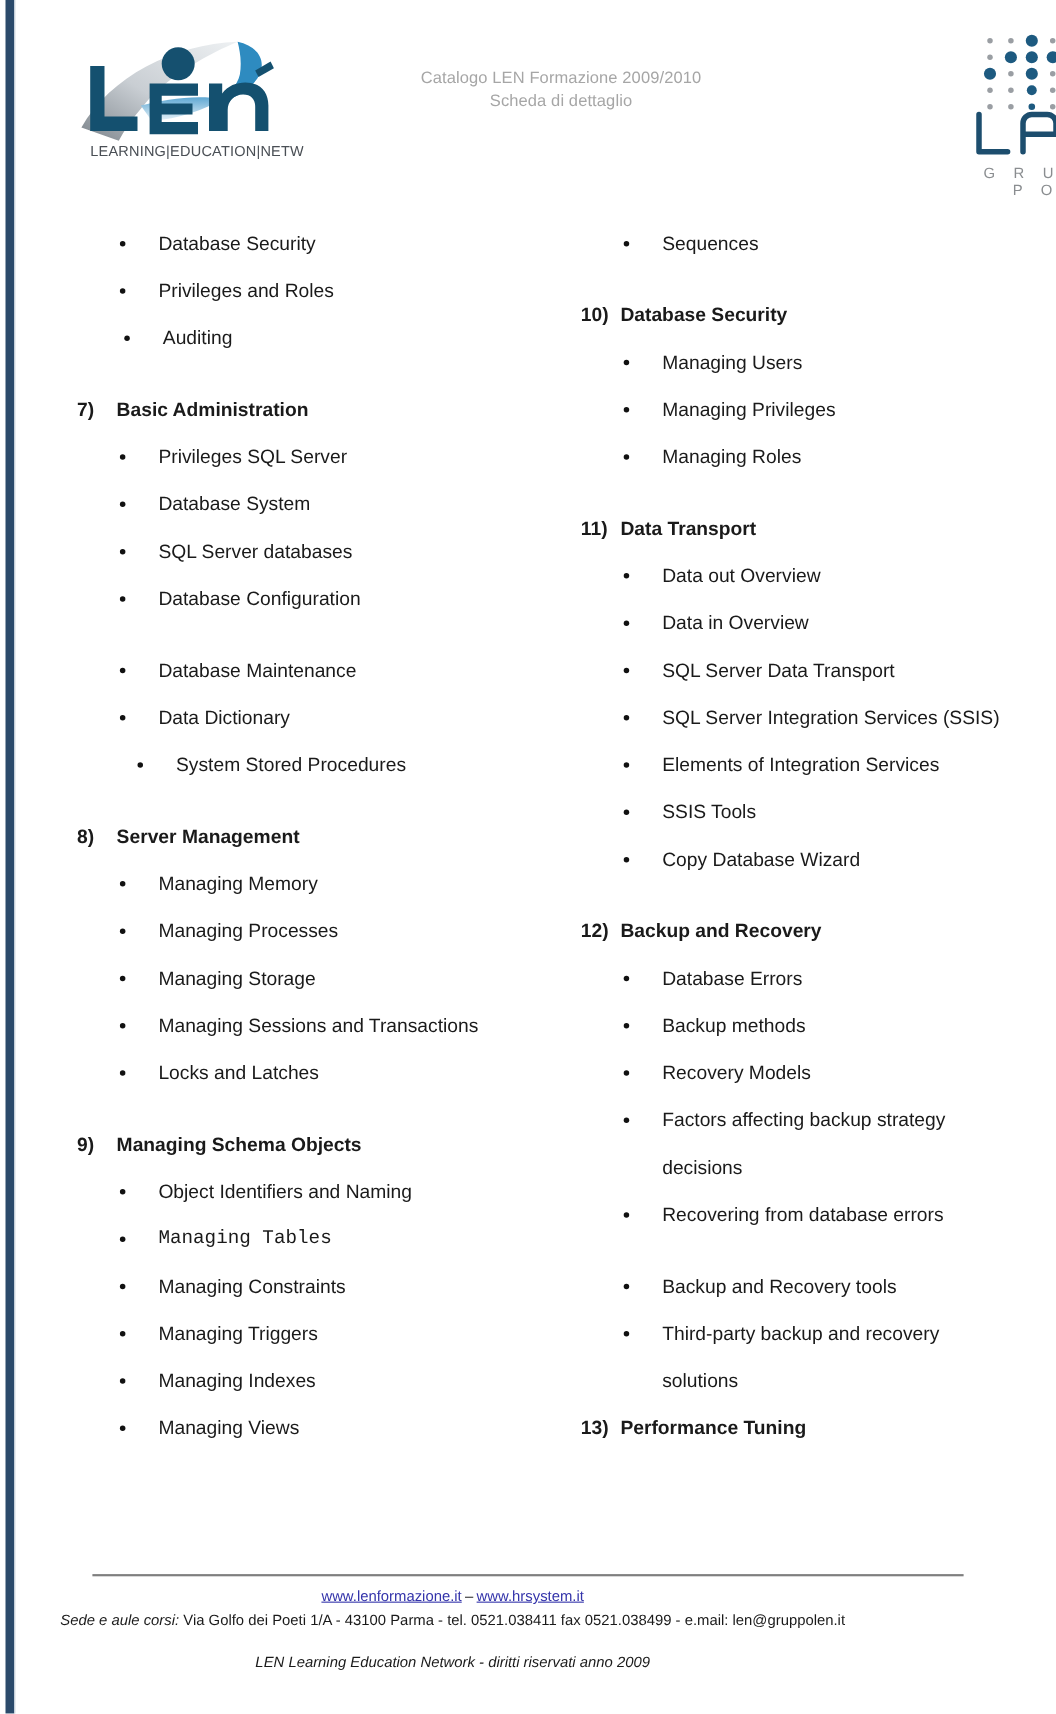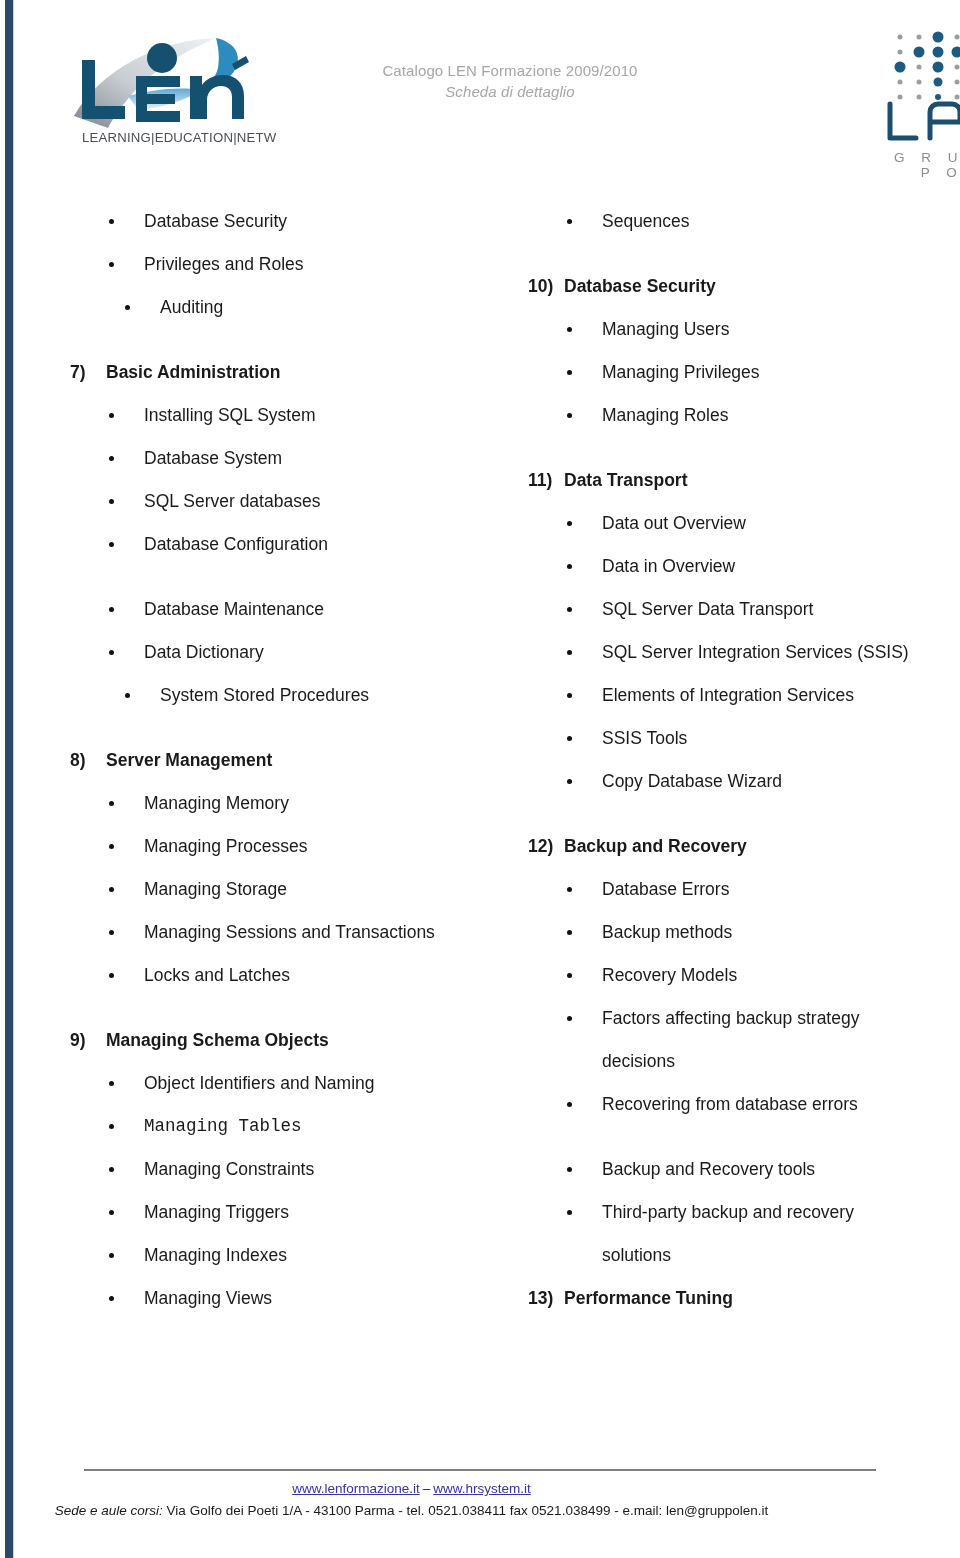--- a/index.html
+++ b/index.html
@@ -59,21 +59,21 @@
     position: absolute;
     left: 330px;
     top: 60px;
     width: 360px;
     text-align: center;
     color: #a6a6a6;
     font-size: 15px;
     line-height: 21px;
     letter-spacing: 0.1px;
   }
-  .header-title .l2 { display:block;font-style:italic; }
+  .header-title .l2 { display:block; }
 
   .logo-right {
     position: absolute;
     left: 876px;
     top: 28px;
     width: 124px;
     height: 150px;
   }
   .dotgrid {
     position: absolute;
@@ -285,23 +285,23 @@
       </div>
       <div class="gruppo-text">G R U P P O</div>
     </div>
 
   </div>
 
   <div class="columns">
     <div class="col col-left" id="col-left">
         <div class="entry bullet" style="position: absolute; left: 0px; top: 14px; width: 100%;">Database Security</div>
         <div class="entry bullet" style="position: absolute; left: 0px; top: 57px; width: 100%;">Privileges and Roles</div>
-        <div class="entry bullet" style="position: absolute; left: 16px; top: 100px; width: 100%;">Auditing</div>
+        <div class="entry bullet" style="position: absolute; left: 4px; top: 100px; width: 100%;">Auditing</div>
         <div class="entry heading" style="position: absolute; left: 0px; top: 165px; width: 100%;"><span class="num">7)</span><span>Basic Administration</span></div>
-        <div class="entry bullet" style="position: absolute; left: 0px; top: 208px; width: 100%;">Installing SQL System</div>
+        <div class="entry bullet" style="position: absolute; left: 0px; top: 208px; width: 100%;">Privileges SQL Server</div>
         <div class="entry bullet" style="position: absolute; left: 0px; top: 251px; width: 100%;">Database System</div>
         <div class="entry bullet" style="position: absolute; left: 0px; top: 294px; width: 100%;">SQL Server databases</div>
         <div class="entry bullet" style="position: absolute; left: 0px; top: 337px; width: 100%;">Database Configuration</div>
         <div class="entry bullet" style="position: absolute; left: 0px; top: 402px; width: 100%;">Database Maintenance</div>
         <div class="entry bullet" style="position: absolute; left: 0px; top: 445px; width: 100%;">Data Dictionary</div>
         <div class="entry bullet" style="position: absolute; left: 16px; top: 488px; width: 100%;">System Stored Procedures</div>
         <div class="entry heading" style="position: absolute; left: 0px; top: 553px; width: 100%;"><span class="num">8)</span><span>Server Management</span></div>
         <div class="entry bullet" style="position: absolute; left: 0px; top: 596px; width: 100%;">Managing Memory</div>
         <div class="entry bullet" style="position: absolute; left: 0px; top: 639px; width: 100%;">Managing Processes</div>
         <div class="entry bullet" style="position: absolute; left: 0px; top: 682px; width: 100%;">Managing Storage</div>
@@ -343,16 +343,17 @@
       </div>
   </div>
 
   <div class="footer">
     <div class="footer-rule"></div>
     <div class="footer-inner">
       <div class="footer-links">
         <a href="#">www.lenformazione.it</a><span class="dash">–</span><a href="#">www.hrsystem.it</a>
       </div>
       <div class="footer-line"><em>Sede e aule corsi:</em><span> Via Golfo dei Poeti 1/A - 43100 Parma -  tel. 0521.038411 fax 0521.038499 - e.mail: len@gruppolen.it</span></div>
+      <div class="footer-copy">LEN Learning Education Network  - diritti riservati anno 2009</div>
     </div>
   </div>
 
 </div>
 
 </body></html>

